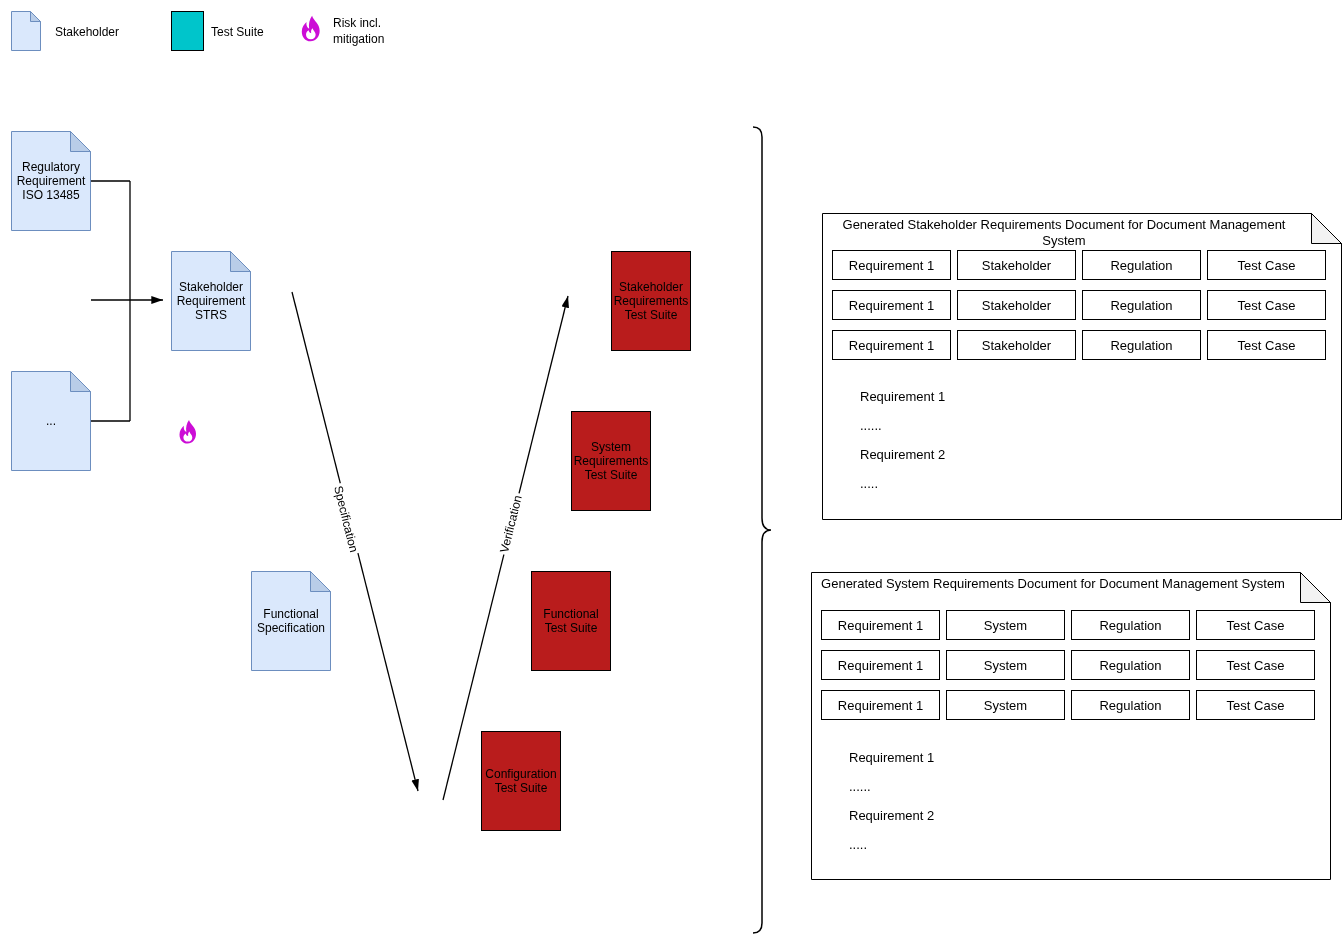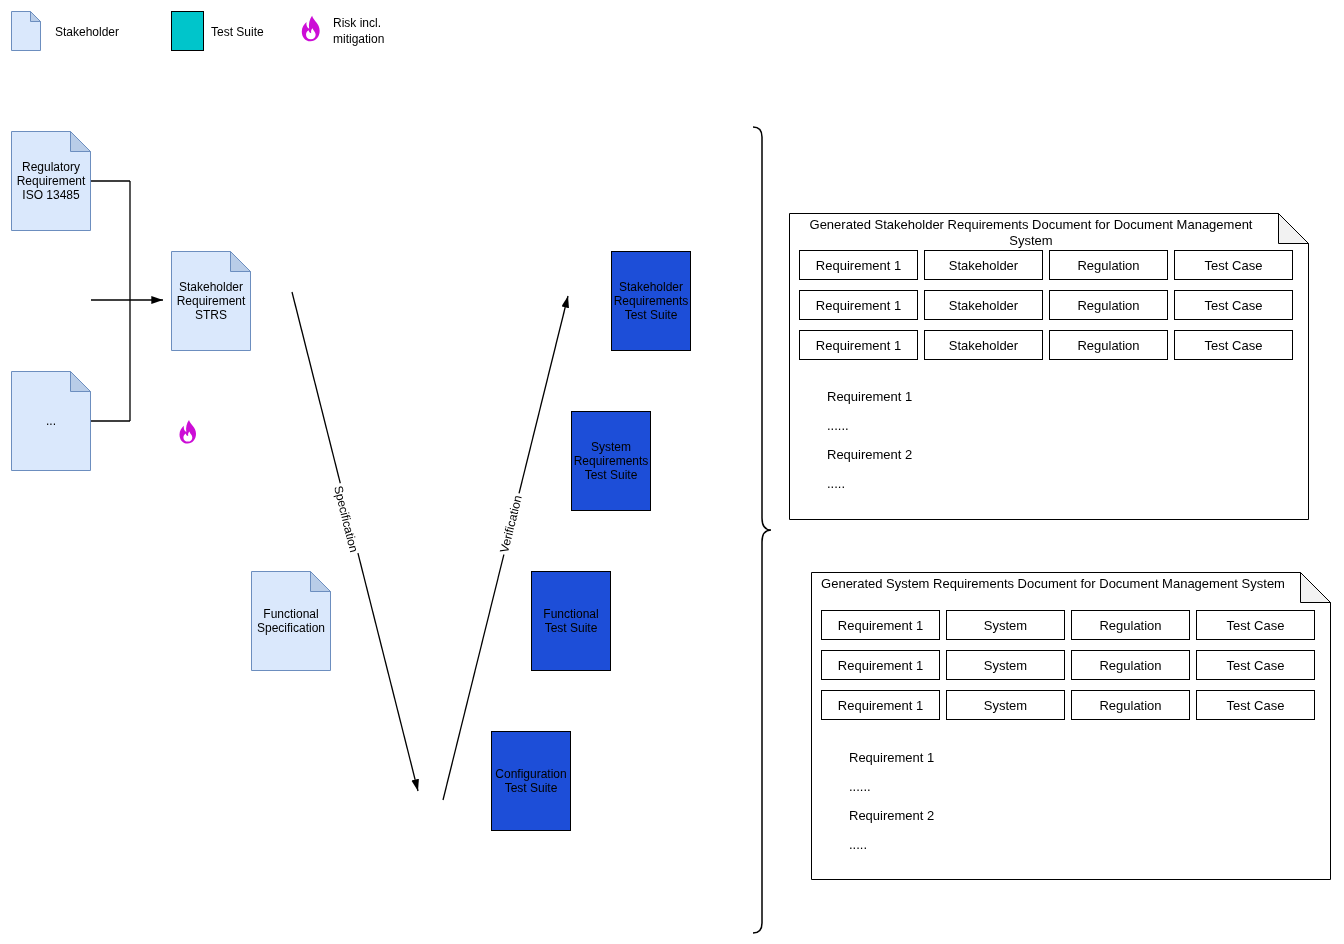--- a/index.html
+++ b/index.html
@@ -5,21 +5,21 @@
   html,body{margin:0;padding:0;background:#fff;}
   body{width:1344px;height:944px;position:relative;overflow:hidden;
        font-family:"Liberation Sans",sans-serif;color:#000;}
   #canvas{position:absolute;inset:0;width:1344px;height:944px;}
   #wires{position:absolute;left:0;top:0;z-index:0;}
   .node{position:absolute;z-index:1;}
   .doc{width:80px;height:100px;}
   .doc svg.shape{position:absolute;left:0;top:0;}
   .doc .lbl{position:absolute;inset:0;display:flex;align-items:center;justify-content:center;
             text-align:center;font-size:12px;line-height:14px;}
-  .ts{width:80px;height:100px;background:#1d4ed8;border:1px solid #000;box-sizing:border-box;
+  .ts{width:80px;height:100px;background:#b91c1c;border:1px solid #000;box-sizing:border-box;
       display:flex;align-items:center;justify-content:center;text-align:center;
       font-size:12px;line-height:14px;}
   .product{width:120px;height:61px;background:#0b5dd8;border:1px solid #083fb0;box-sizing:border-box;
            display:flex;align-items:center;justify-content:center;color:#fff;font-size:12px;}
   .edge-label{position:absolute;z-index:2;background:#fff;font-size:12px;padding:0 2px;
               transform:translate(-50%,-50%) rotate(76deg);white-space:nowrap;}
   .edge-label.up{transform:translate(-50%,-50%) rotate(-76deg);}
   .legend-label{position:absolute;font-size:12px;line-height:16px;}
   .pre{white-space:pre-line;}
   .panel{position:absolute;width:520px;z-index:1;}
@@ -110,24 +110,24 @@
     <div class="lbl">Functional Specification</div>
   </div>
 
 
   <div class="edge-label" style="left:346px;top:519px">Specification</div>
   <div class="edge-label up" style="left:511px;top:524px">Verification</div>
 
   <div class="node ts" style="left:611px;top:251px">Stakeholder Requirements Test Suite</div>
   <div class="node ts" style="left:531px;top:571px">Functional Test Suite</div>
   <div class="node ts" style="left:571px;top:411px">System Requirements Test Suite</div>
-  <div class="node ts" style="left:491px;top:731px">Configuration Test Suite</div>
+  <div class="node ts" style="left:481px;top:731px">Configuration Test Suite</div>
 
 
-  <div class="panel" style="left:789px;top:213px;height:229px">
+  <div class="panel" style="left:822px;top:213px;height:229px">
     <svg class="panel-bg" width="520" height="307" viewBox="0 0 520 307">
       <path d="M0.5 0.5 L489.5 0.5 L519.5 30.5 L519.5 306.5 L0.5 306.5 Z" fill="#fff" stroke="#000"></path>
       <path d="M489.5 0.5 L519.5 30.5 L489.5 30.5 Z" fill="#f2f2f2" stroke="#000"></path>
     </svg>
     <div class="panel-title">Generated Stakeholder Requirements Document for Document Management System</div>
 
     <div class="cell" style="left:10px;top:37px">Requirement 1</div>
     <div class="cell" style="left:135px;top:37px">Stakeholder</div>
     <div class="cell" style="left:260px;top:37px">Regulation</div>
     <div class="cell" style="left:385px;top:37px">Test Case</div>

